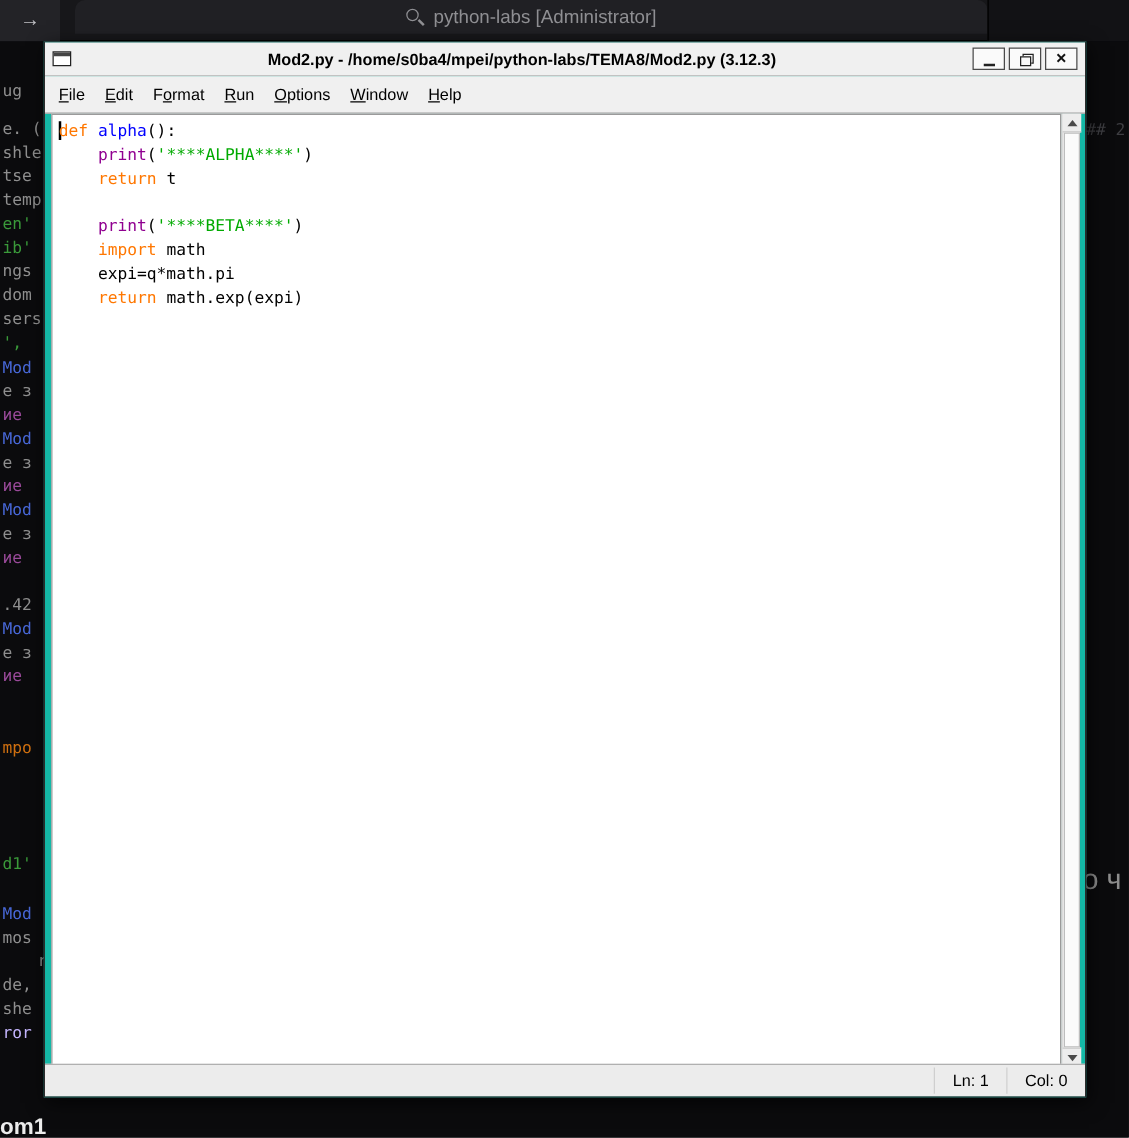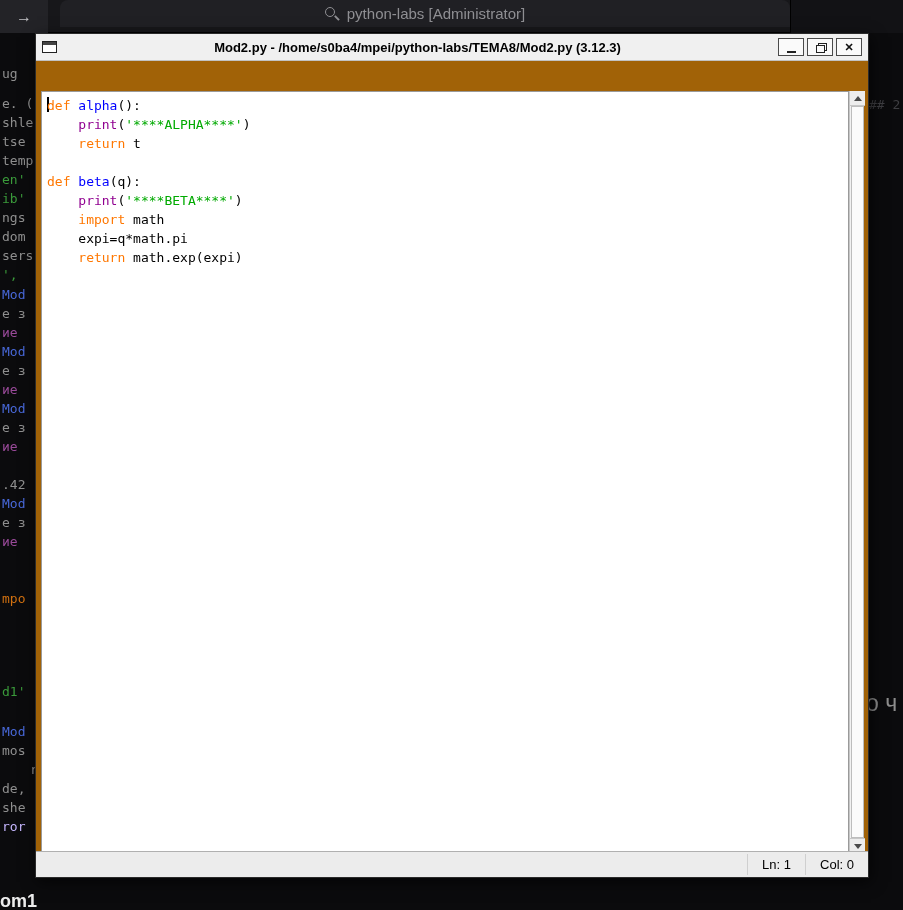--- a/index.html
+++ b/index.html
@@ -26,21 +26,21 @@
                 background:#8f8f93; transform:rotate(45deg); }
 
   .mono { font-family:"DejaVu Sans Mono", monospace; }
   .frag { position:absolute; left:2px; white-space:pre; font-size:13px; line-height:14px; }
   .rfrag { position:absolute; white-space:pre; }
   .bottom-frag { position:absolute; left:0px; top:891px; color:#ececec;
                  font-size:18px; font-weight:bold; }
 
   
   .idle-window { position:absolute; left:35px; top:33px; width:834px; height:845px;
-                 background:#a16207; border:1px solid #2b2b2b;
+                 background:#14b8a6; border:1px solid #2b2b2b;
                  box-shadow:2px 4px 14px rgba(0,0,0,.65); }
 
   .titlebar { position:absolute; top:0; left:0; right:0; height:27px;
               display:flex; align-items:center; padding:0 6px;
               border-bottom:1px solid #c2c2c2; background:#f0f0f0; }
   .win-icon { width:15px; height:12px; border:1px solid #222; background:#fff;
               position:relative; flex:0 0 auto; }
   .win-icon::before { content:''; position:absolute; left:0; top:0; right:0; height:3px;
                       background:#444; }
   .title-text { flex:1; text-align:center; font-size:13px; font-weight:bold; color:#000;
@@ -155,29 +155,37 @@
           </span>
         <span class="win-btn">
             <span class="glyph-restore"></span>
           </span>
         <span class="win-btn">
             <span class="glyph-close">✕</span>
           </span>
       </span>
     </div>
 
+    <div class="menubar">
+        <span class="menu-item"><u>F</u>ile</span>
+        <span class="menu-item"><u>E</u>dit</span>
+        <span class="menu-item">F<u>o</u>rmat</span>
+        <span class="menu-item"><u>R</u>un</span>
+        <span class="menu-item"><u>O</u>ptions</span>
+        <span class="menu-item"><u>W</u>indow</span>
+        <span class="menu-item"><u>H</u>elp</span>
+      </div>
 
     <div class="editor">
       <div class="caret"></div>
       <div class="code mono">
           <div class="code-line"><span style="color: rgb(255, 119, 0);">def</span><span style="color: rgb(0, 0, 0);"> </span><span style="color: rgb(0, 0, 255);">alpha</span><span style="color: rgb(0, 0, 0);">():</span></div>
           <div class="code-line"><span style="color: rgb(0, 0, 0);">    </span><span style="color: rgb(144, 0, 144);">print</span><span style="color: rgb(0, 0, 0);">(</span><span style="color: rgb(0, 170, 0);">'****ALPHA****'</span><span style="color: rgb(0, 0, 0);">)</span></div>
           <div class="code-line"><span style="color: rgb(0, 0, 0);">    </span><span style="color: rgb(255, 119, 0);">return</span><span style="color: rgb(0, 0, 0);"> t</span></div>
           <div class="code-line"> </div>
-          <div class="code-line"><span style="color: rgb(255, 119, 0);">def</span><span style="color: rgb(0, 0, 0);"> </span><span style="color: rgb(0, 0, 255);">beta</span><span style="color: rgb(0, 0, 0);">(q):</span></div>
           <div class="code-line"><span style="color: rgb(0, 0, 0);">    </span><span style="color: rgb(144, 0, 144);">print</span><span style="color: rgb(0, 0, 0);">(</span><span style="color: rgb(0, 170, 0);">'****BETA****'</span><span style="color: rgb(0, 0, 0);">)</span></div>
           <div class="code-line"><span style="color: rgb(0, 0, 0);">    </span><span style="color: rgb(255, 119, 0);">import</span><span style="color: rgb(0, 0, 0);"> math</span></div>
           <div class="code-line"><span style="color: rgb(0, 0, 0);">    expi=q*math.pi</span></div>
           <div class="code-line"><span style="color: rgb(0, 0, 0);">    </span><span style="color: rgb(255, 119, 0);">return</span><span style="color: rgb(0, 0, 0);"> math.exp(expi)</span></div>
         </div>
     </div>
 
     <div class="scrollbar">
       <div class="sb-arrow sb-up">
           <span class="tri-up"></span>

